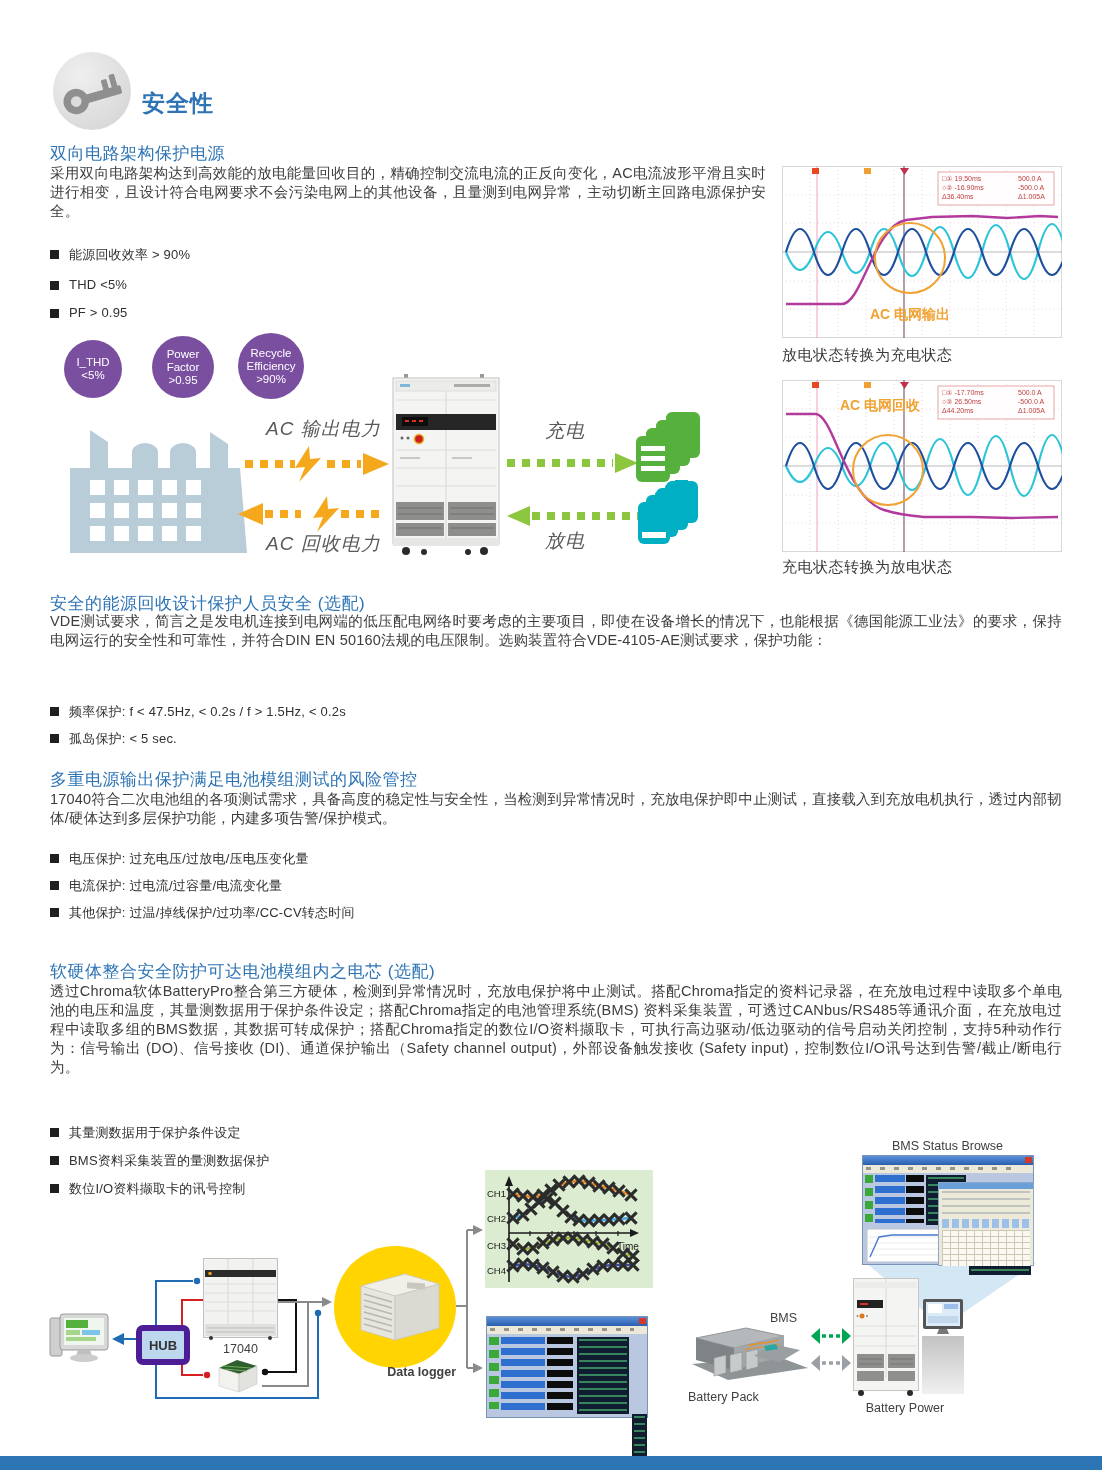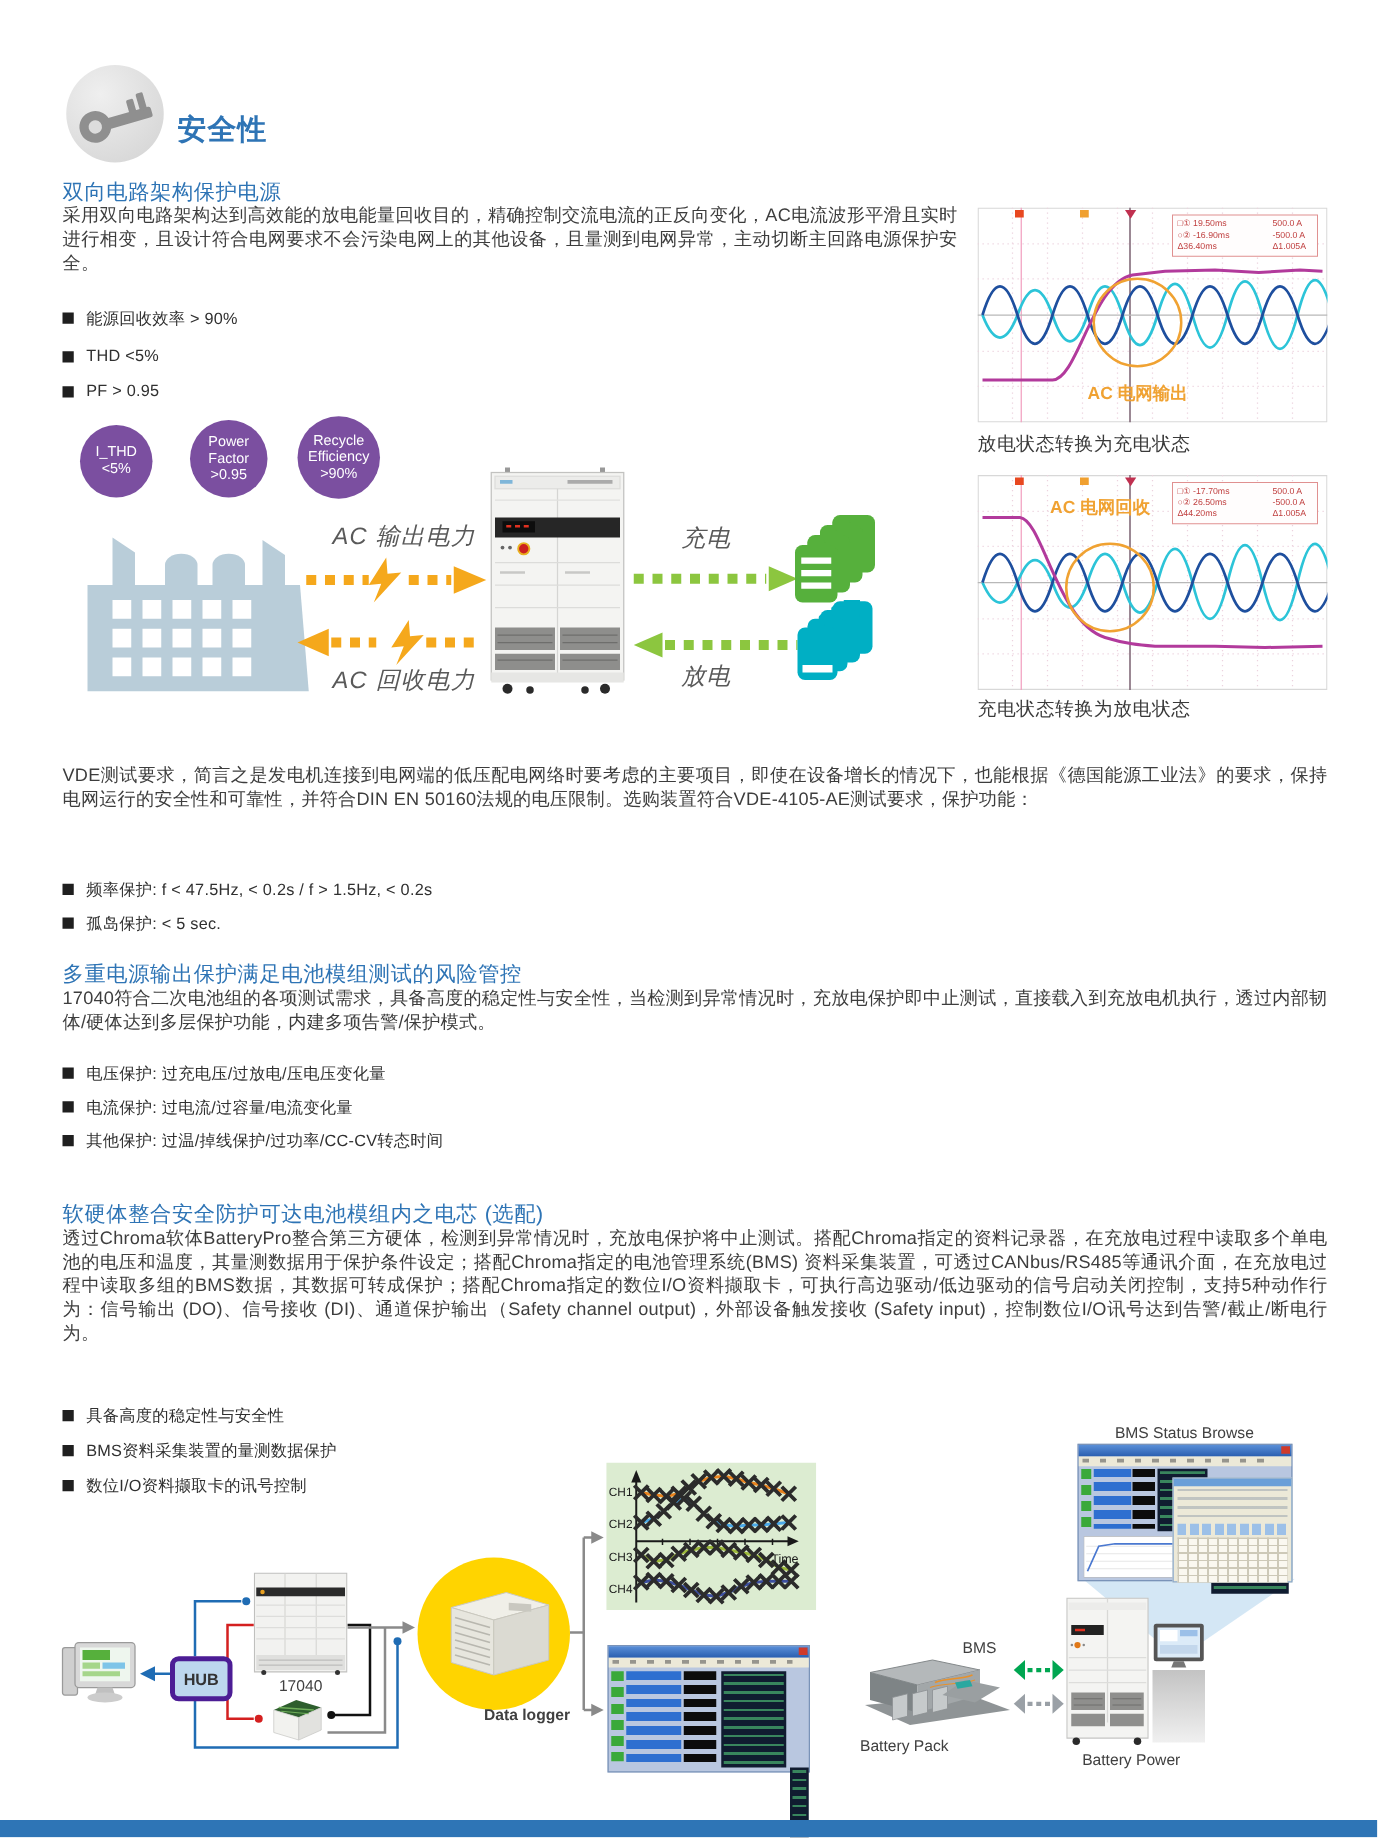--- a/index.html
+++ b/index.html
@@ -12,21 +12,21 @@
   .bullet{display:flex;align-items:flex-start;font-size:13px;color:#303030;letter-spacing:.2px;}
   .sq{width:9px;height:9px;background:#1f1f1f;margin:4px 10px 0 0;flex:none;}
   .diagram-label{font-size:19px;color:#595959;letter-spacing:1px;font-style:italic;}
   .caption{font-size:15px;color:#3a3a3a;width:280px;letter-spacing:.5px;}
   .small-label{font-size:12.5px;color:#404040;}
   .bold{font-weight:bold;}
   .badge{border-radius:50%;color:#fff;display:flex;align-items:center;justify-content:center;
          text-align:center;font-size:11.5px;line-height:13px;white-space:pre-line;font-weight:500;}
   .key-badge{width:78px;height:78px;border-radius:50%;
              background:radial-gradient(circle at 35% 30%,#efefef,#d2d2d2);}
-  .hub-box{width:42px;height:28px;background:#bdd7ee;border:4px solid #4c1d95;border-radius:7px;
+  .hub-box{width:42px;height:28px;background:#bdd7ee;border:6px solid #4c1d95;border-radius:7px;
            display:flex;align-items:center;justify-content:center;font-size:13px;font-weight:bold;color:#333;}
   .logger-circle{width:122px;height:122px;border-radius:50%;background:#ffd400;display:flex;
                  align-items:center;justify-content:center;}
   
   .mini-win{border:1px solid #7a93b8;background:#b9c7e0;box-sizing:border-box;}
   .win-title{height:9px;background:linear-gradient(#5a8fd8,#2a5fb0);position:relative;}
   .win-x{position:absolute;right:1px;top:1px;width:7px;height:6px;background:#cf3a2a;}
   .win-menu{height:8px;background:#ece9d8;
             background-image:repeating-linear-gradient(90deg,rgba(80,80,80,.55) 0 5px,transparent 5px 14px);
             background-size:90% 3px;background-repeat:no-repeat;background-position:3px 2px;}
@@ -274,20 +274,21 @@
           <rect x="0" y="3" width="32" height="42" rx="6"></rect>
         </g>
       <g transform="translate(2,19)">
           <rect x="9" y="0" width="13" height="5" rx="2"></rect>
           <rect x="0" y="3" width="32" height="42" rx="6"></rect>
         </g>
     </g>
     <rect x="6" y="52" width="24" height="6" fill="#ffffff"></rect>
   </svg>
 
+  <div class="h-section abs" style="left:50px;top:592px">安全的能源回收设计保护人员安全 (选配)</div>
   <div class="body-text abs" style="left:50px;top:612px;width:1012px">VDE测试要求，简言之是发电机连接到电网端的低压配电网络时要考虑的主要项目，即使在设备增长的情况下，也能根据《德国能源工业法》的要求，保持电网运行的安全性和可靠性，并符合DIN EN 50160法规的电压限制。选购装置符合VDE-4105-AE测试要求，保护功能：</div>
   <div class="bullet abs" style="left:50px;top:703px">
       <span class="sq"></span>
       <span>频率保护: f &lt; 47.5Hz, &lt; 0.2s / f &gt; 1.5Hz, &lt; 0.2s</span>
     </div>
   <div class="bullet abs" style="left:50px;top:730px">
       <span class="sq"></span>
       <span>孤岛保护: &lt; 5 sec.</span>
     </div>
 
@@ -303,21 +304,21 @@
     </div>
   <div class="bullet abs" style="left:50px;top:904px">
       <span class="sq"></span>
       <span>其他保护: 过温/掉线保护/过功率/CC-CV转态时间</span>
     </div>
 
   <div class="h-section abs" style="left:50px;top:960px">软硬体整合安全防护可达电池模组内之电芯 (选配)</div>
   <div class="body-text abs" style="left:50px;top:982px;width:1012px">透过Chroma软体BatteryPro整合第三方硬体，检测到异常情况时，充放电保护将中止测试。搭配Chroma指定的资料记录器，在充放电过程中读取多个单电池的电压和温度，其量测数据用于保护条件设定；搭配Chroma指定的电池管理系统(BMS) 资料采集装置，可透过CANbus/RS485等通讯介面，在充放电过程中读取多组的BMS数据，其数据可转成保护；搭配Chroma指定的数位I/O资料撷取卡，可执行高边驱动/低边驱动的信号启动关闭控制，支持5种动作行为：信号输出 (DO)、信号接收 (DI)、通道保护输出（Safety channel output)，外部设备触发接收 (Safety input)，控制数位I/O讯号达到告警/截止/断电行为。</div>
   <div class="bullet abs" style="left:50px;top:1124px">
       <span class="sq"></span>
-      <span>具备高度的稳定性与安全性</span>
+      <span>其量测数据用于保护条件设定</span>
     </div>
   <div class="bullet abs" style="left:50px;top:1152px">
       <span class="sq"></span>
       <span>BMS资料采集装置的量测数据保护</span>
     </div>
   <div class="bullet abs" style="left:50px;top:1180px">
       <span class="sq"></span>
       <span>数位I/O资料撷取卡的讯号控制</span>
     </div>
 

